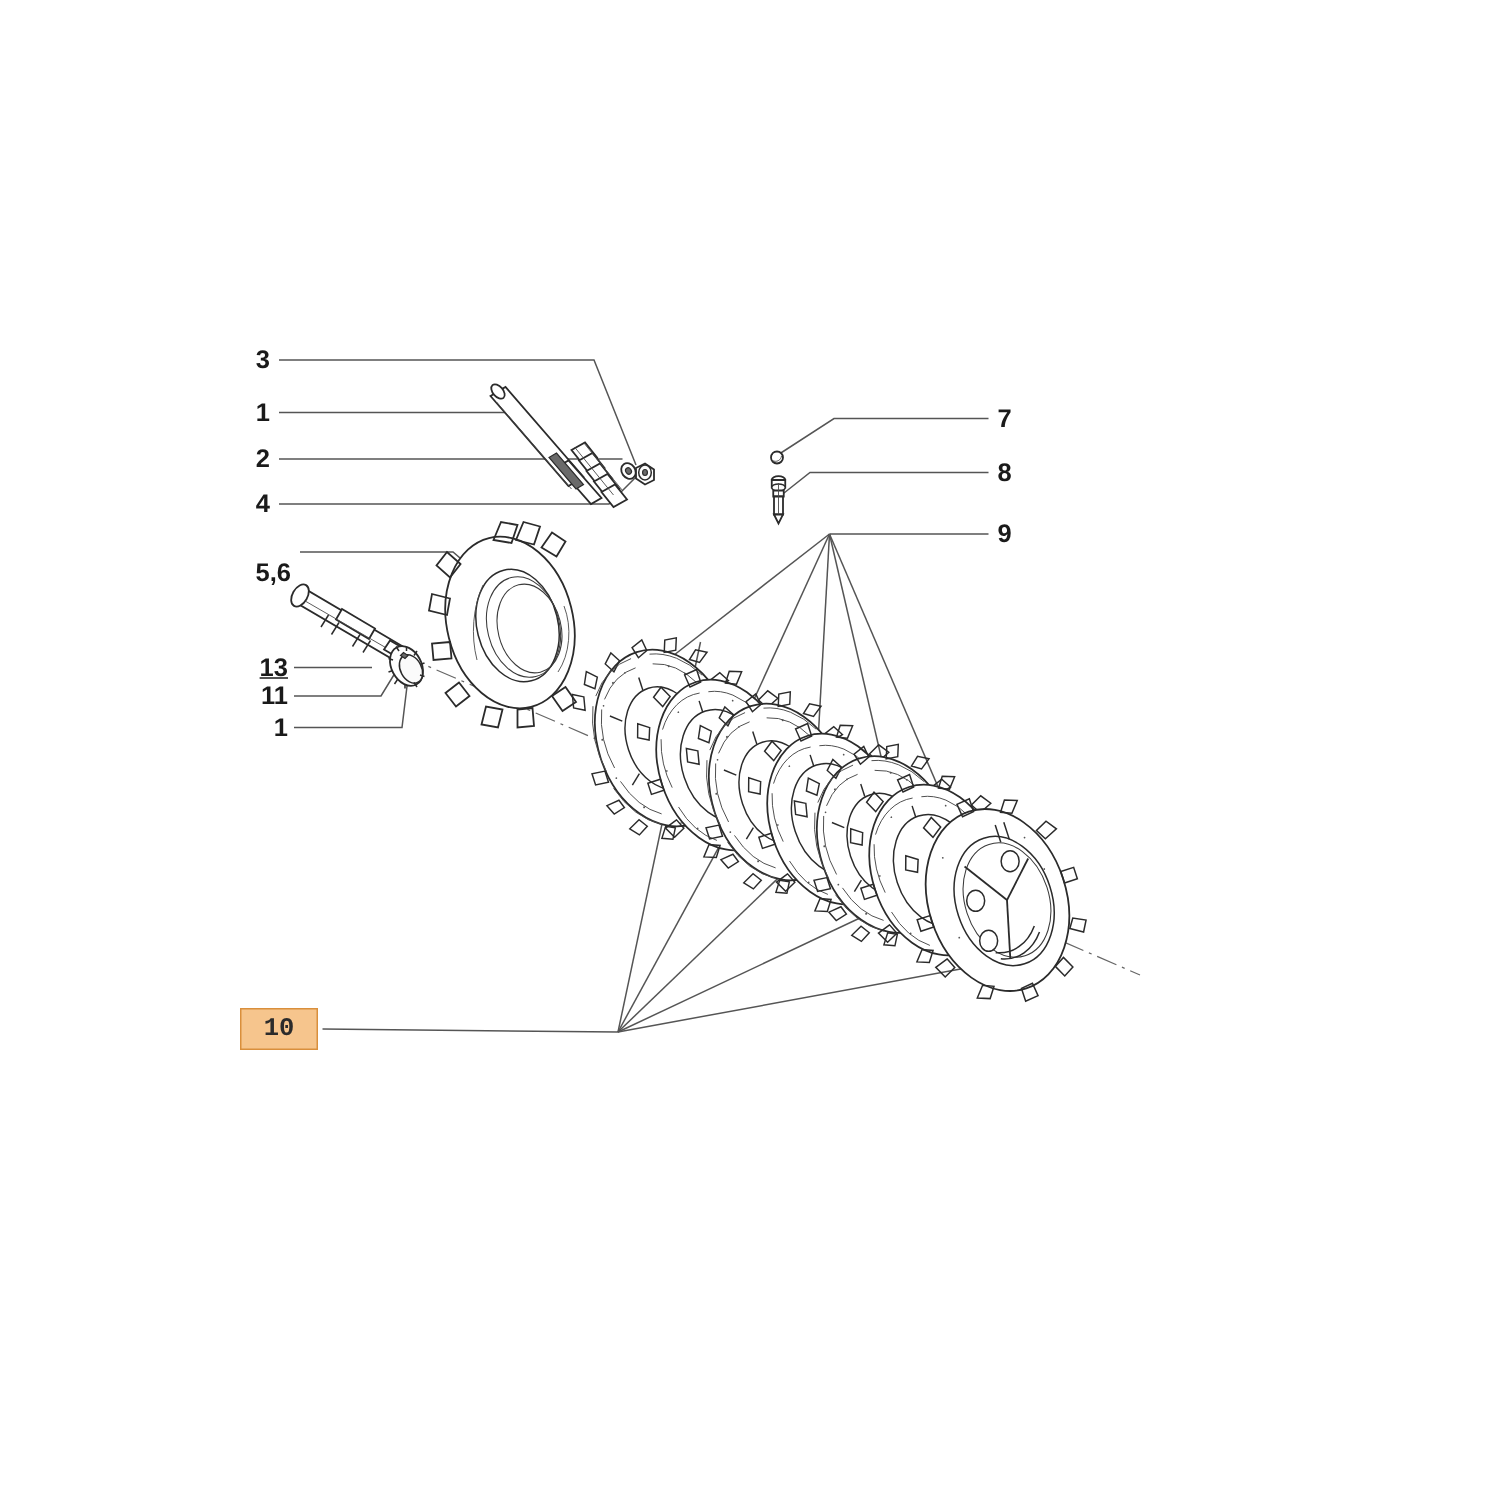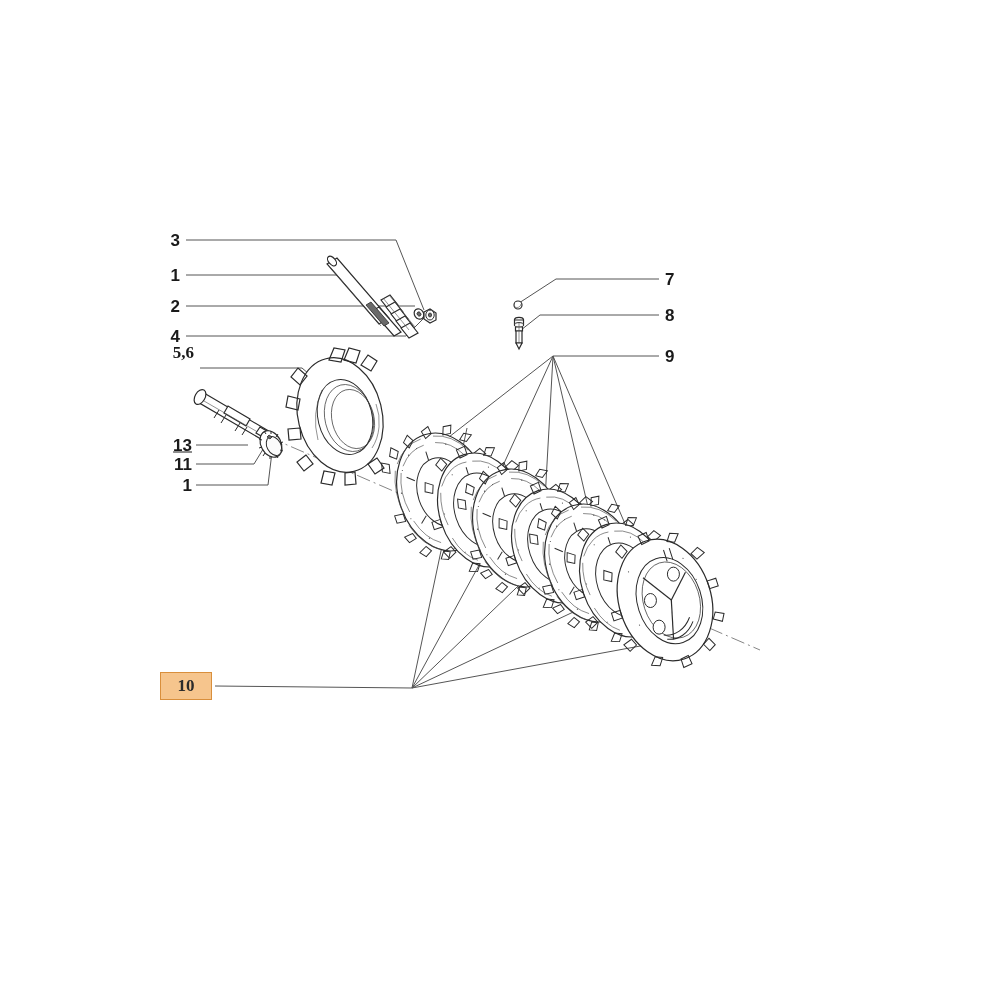--- a/index.html
+++ b/index.html
@@ -40,21 +40,21 @@
     transform: translate(0, -50%);
   }
   .highlight-box {
     position: absolute;
     background: #f6c58d;
     border: 1.5px solid #d98f3c;
     box-sizing: border-box;
     display: flex;
     align-items: center;
     justify-content: center;
-    font-family: Liberation Serif, serif;
+    font-family: Liberation Mono, monospace;
     font-size: 17px;
     font-weight: bold;
     color: #2b2b2b;
   }
 </style>
 </head>
 <body>
 
 <div id="canvas">
 
@@ -403,21 +403,21 @@
         </g>
       </g>
     </g>
   </svg>
 
   <div class="callout-label align-right" style="left:180px; top:240px;">3</div>
   <div class="callout-label align-right" style="left:180px; top:275px;">1</div>
   <div class="callout-label align-right" style="left:180px; top:306px;">2</div>
   <div class="callout-label align-right" style="left:180px; top:336px;">4</div>
 
-  <div class="callout-label align-right" style="left:194px; top:352px;font-family:Liberation Serif, serif;">5,6</div>
+  <div class="callout-label align-right" style="left:194px; top:382px;">5,6</div>
   <div class="callout-label align-right" style="left:192px; top:445px;text-decoration:underline;">13</div>
   <div class="callout-label align-right" style="left:192px; top:464px;">11</div>
   <div class="callout-label align-right" style="left:192px; top:485px;">1</div>
 
   <div class="callout-label align-left" style="left:665px; top:279px;">7</div>
   <div class="callout-label align-left" style="left:665px; top:315px;">8</div>
   <div class="callout-label align-left" style="left:665px; top:356px;">9</div>
 
   <div class="highlight-box" style="left:160px; top:672px; width:52px; height:28px;">10</div>
 

